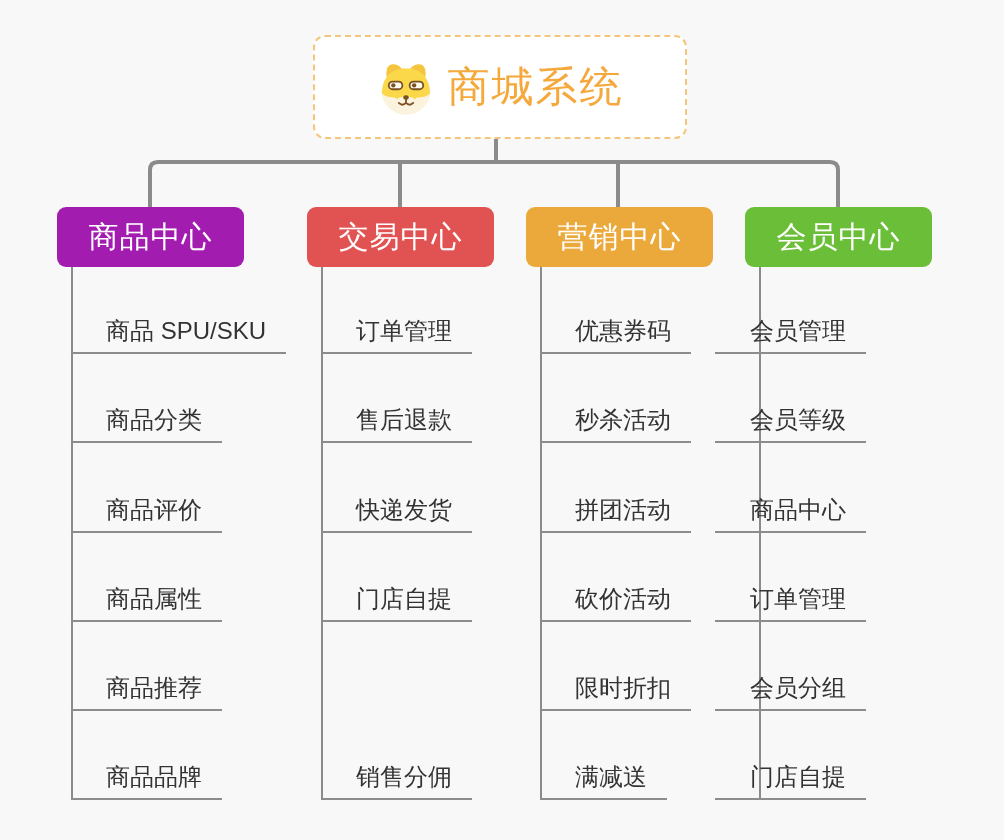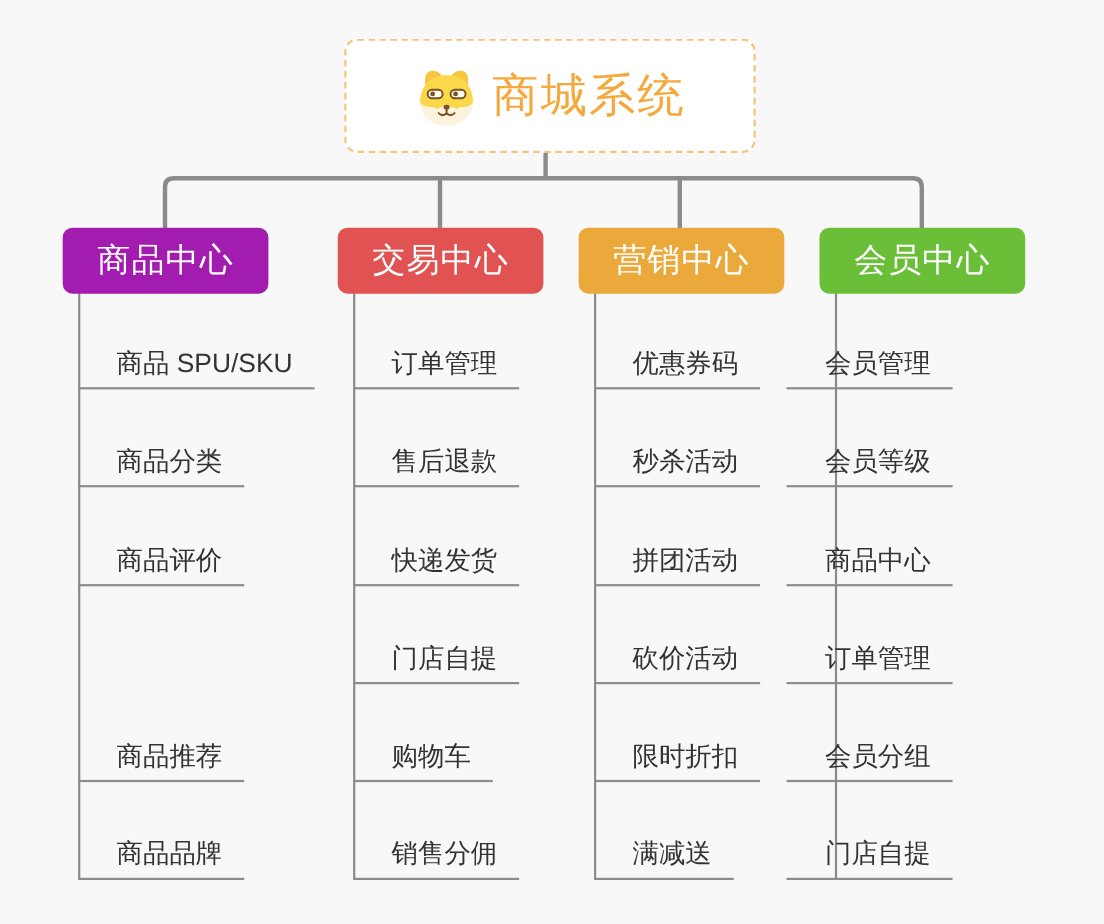--- a/index.html
+++ b/index.html
@@ -136,28 +136,28 @@
   </div>
 
   <div class="branch-node bx0" style="background-color: #a21caf;">商品中心</div>
   <div class="branch-node bx1" style="background-color: rgb(225, 83, 82);">交易中心</div>
   <div class="branch-node bx2" style="background-color: rgb(235, 169, 59);">营销中心</div>
   <div class="branch-node bx3" style="background-color: rgb(107, 190, 56);">会员中心</div>
 
   <div class="leaf c0 r0">商品 SPU/SKU</div>
   <div class="leaf c0 r1">商品分类</div>
   <div class="leaf c0 r2">商品评价</div>
+  <div class="leaf c0 r3">商品属性</div>
   <div class="leaf c0 r4">商品推荐</div>
   <div class="leaf c0 r5">商品品牌</div>
 
   <div class="leaf c1 r0">订单管理</div>
   <div class="leaf c1 r1">售后退款</div>
   <div class="leaf c1 r2">快递发货</div>
   <div class="leaf c1 r3">门店自提</div>
-  <div class="leaf c1 r4">购物车</div>
   <div class="leaf c1 r5">销售分佣</div>
 
   <div class="leaf c2 r0">优惠券码</div>
   <div class="leaf c2 r1">秒杀活动</div>
   <div class="leaf c2 r2">拼团活动</div>
   <div class="leaf c2 r3">砍价活动</div>
   <div class="leaf c2 r4">限时折扣</div>
   <div class="leaf c2 r5">满减送</div>
 
   <div class="leaf c3 r0">会员管理</div>

